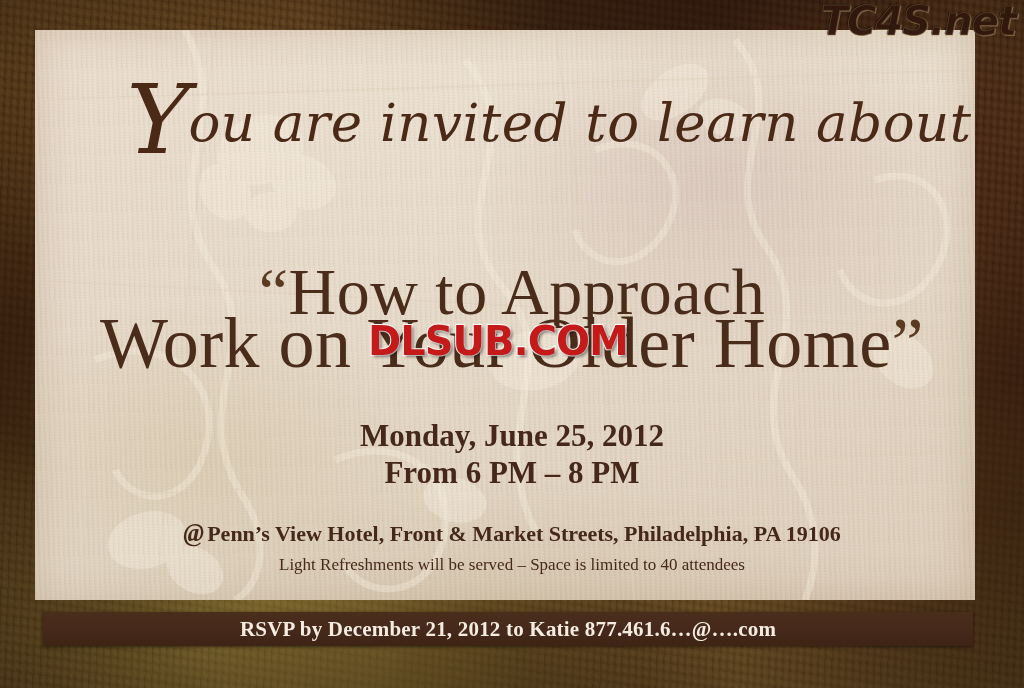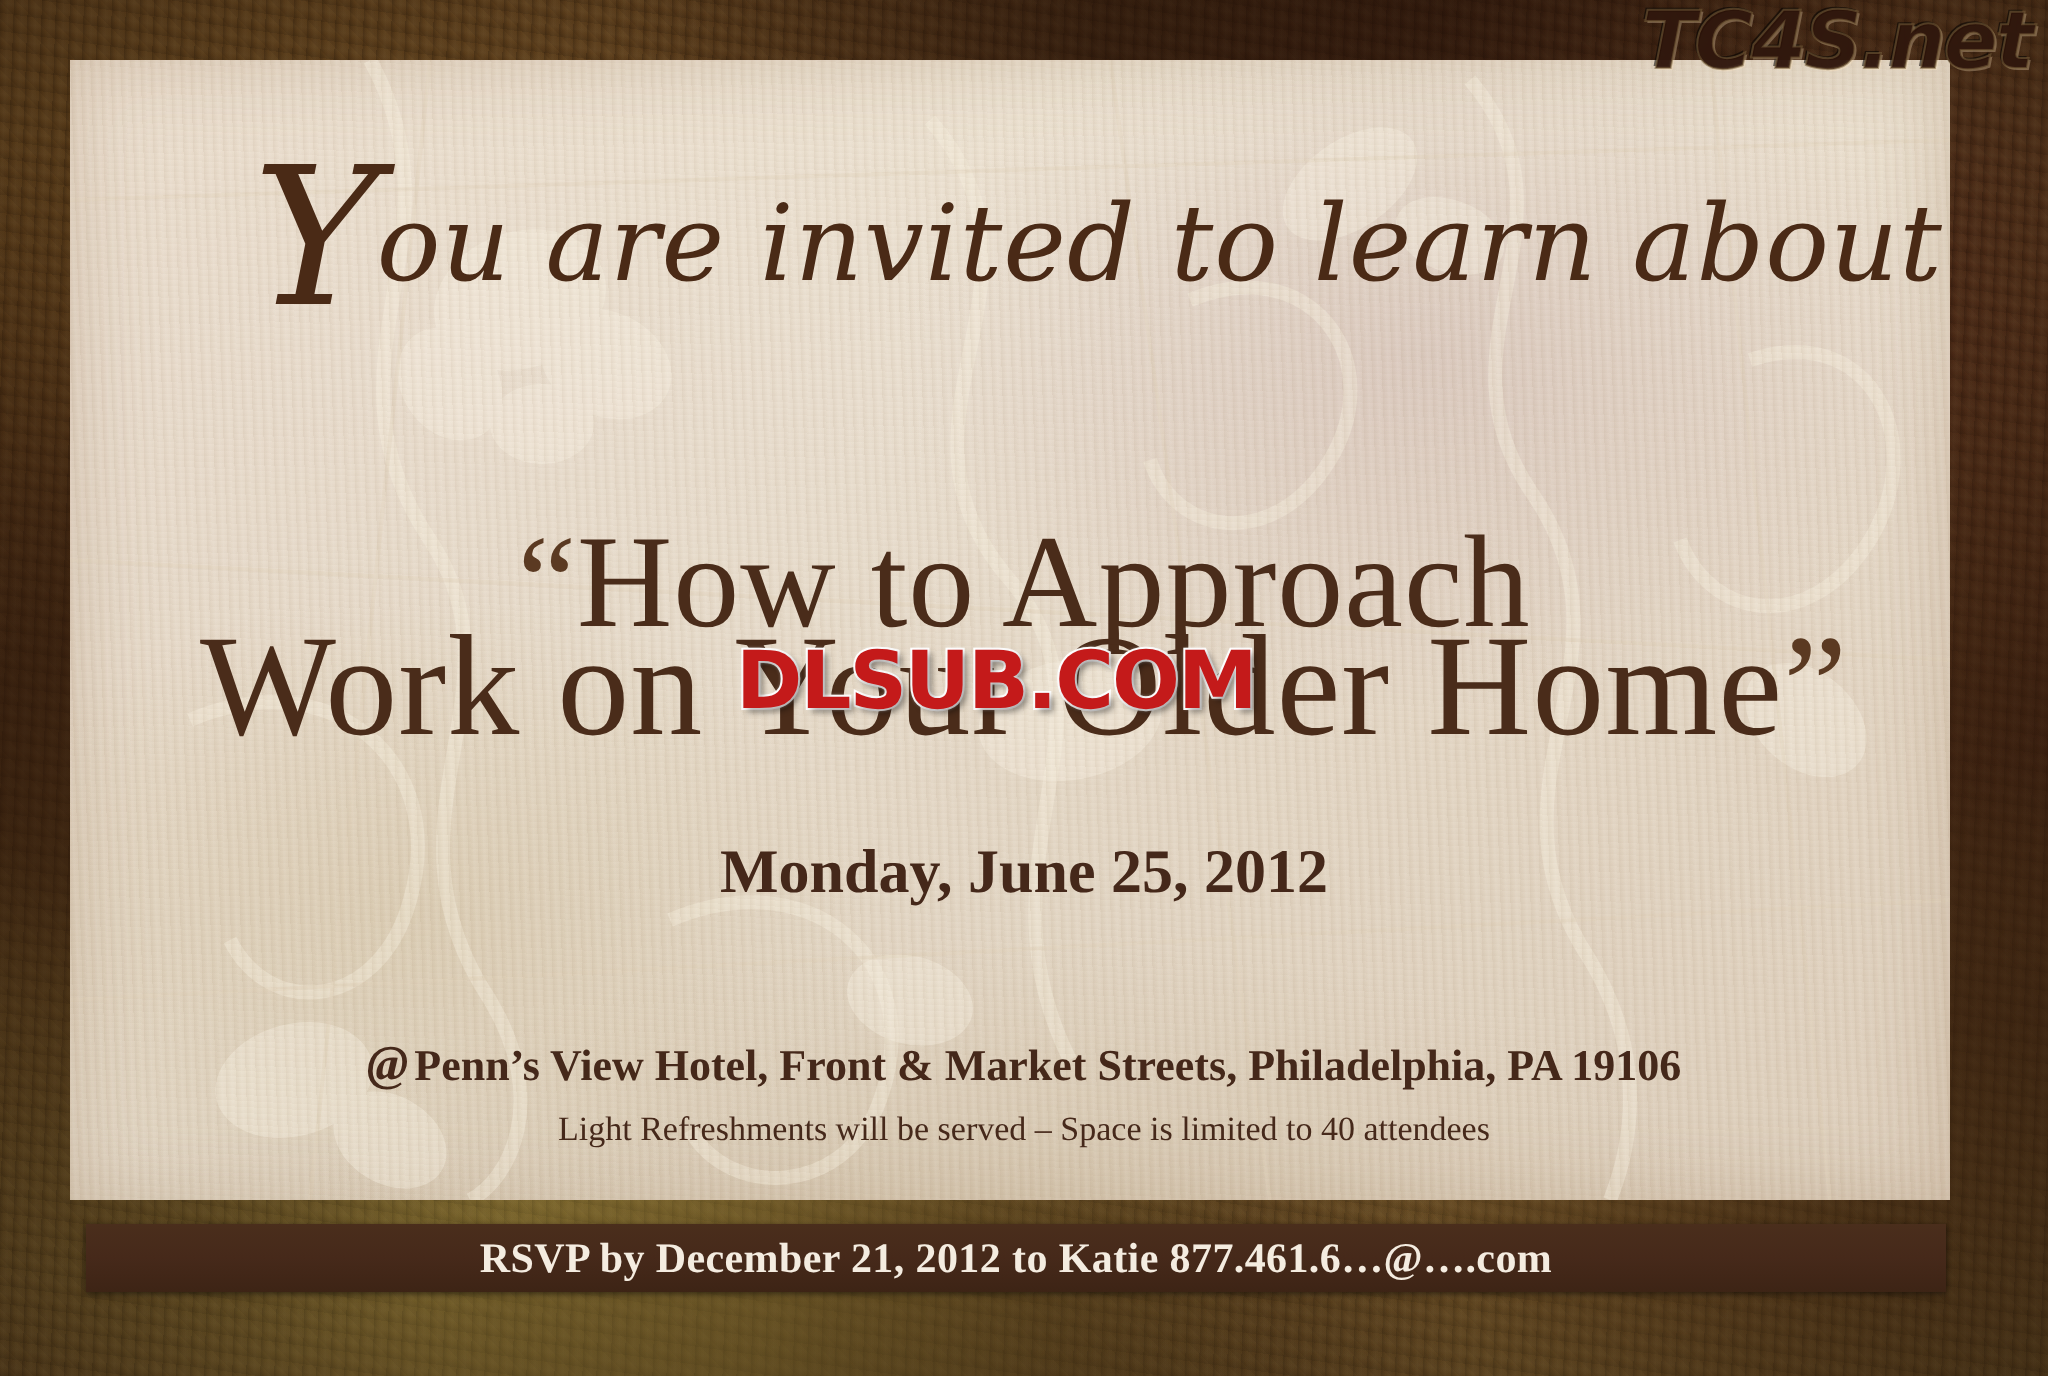--- a/index.html
+++ b/index.html
@@ -279,20 +279,21 @@
   </div>
 
   <div class="tline headline1">
     <span class="qmark">“</span><span>How to Approach</span>
   </div>
   <div class="tline headline2">
     <span>Work on Your Older Home</span><span class="qmark">”</span>
   </div>
 
   <div class="tline dateline">Monday, June 25, 2012</div>
+  <div class="tline timeline">From 6 PM – 8 PM</div>
 
   <div class="tline venue">
     <span class="at">@</span><span>Penn’s View Hotel, Front &amp; Market Streets, Philadelphia, PA 19106</span>
   </div>
 
   <div class="tline refresh">Light Refreshments will be served – Space is limited to 40 attendees</div>
 
   <div class="rsvp-bar">
     <div class="rsvp-text">RSVP by December 21, 2012 to Katie 877.461.6…@….com</div>
   </div>

